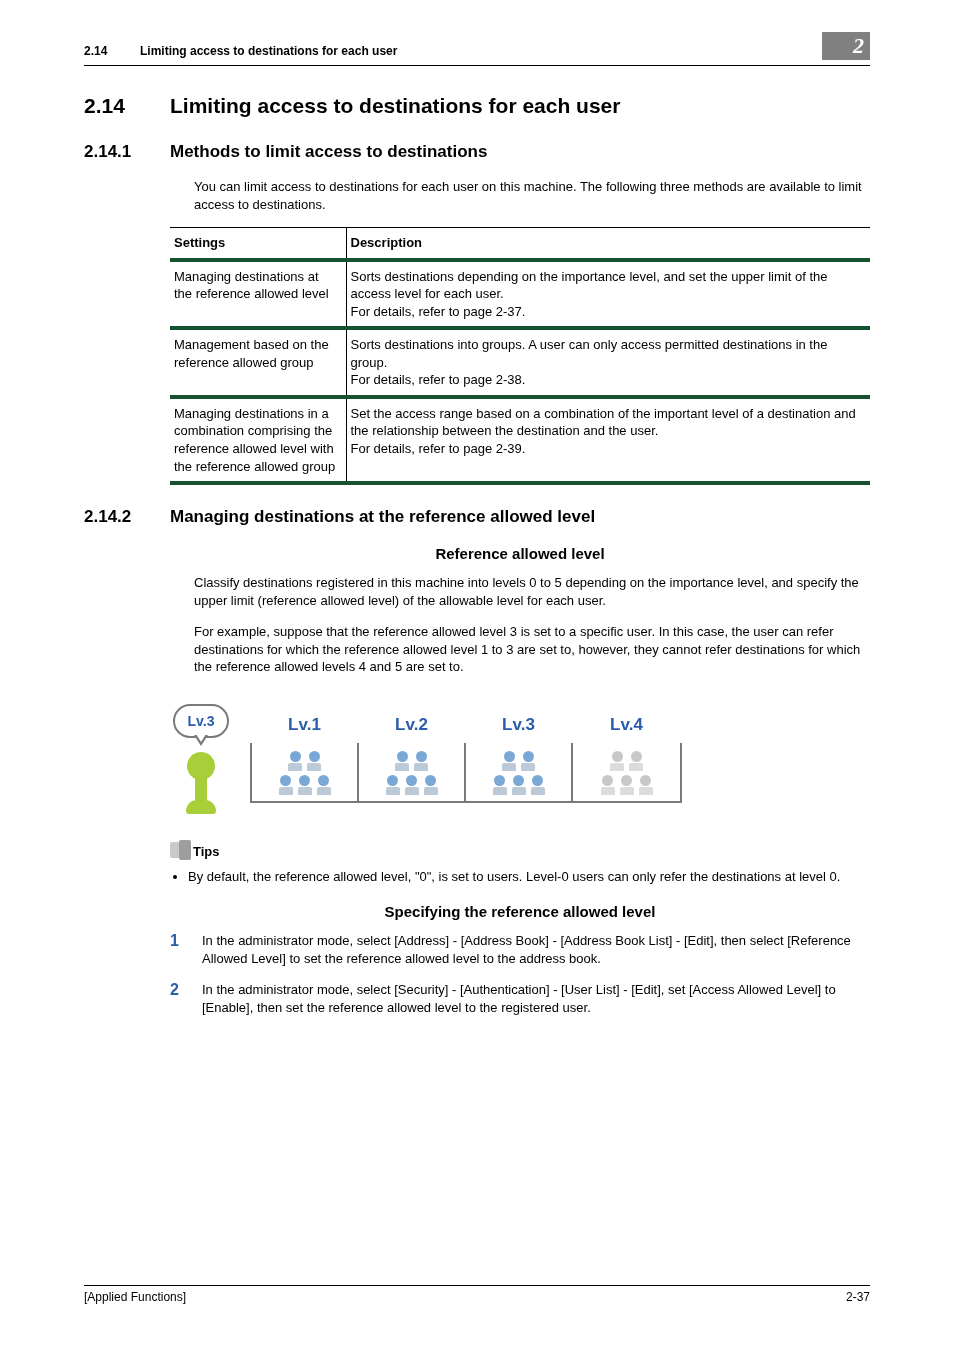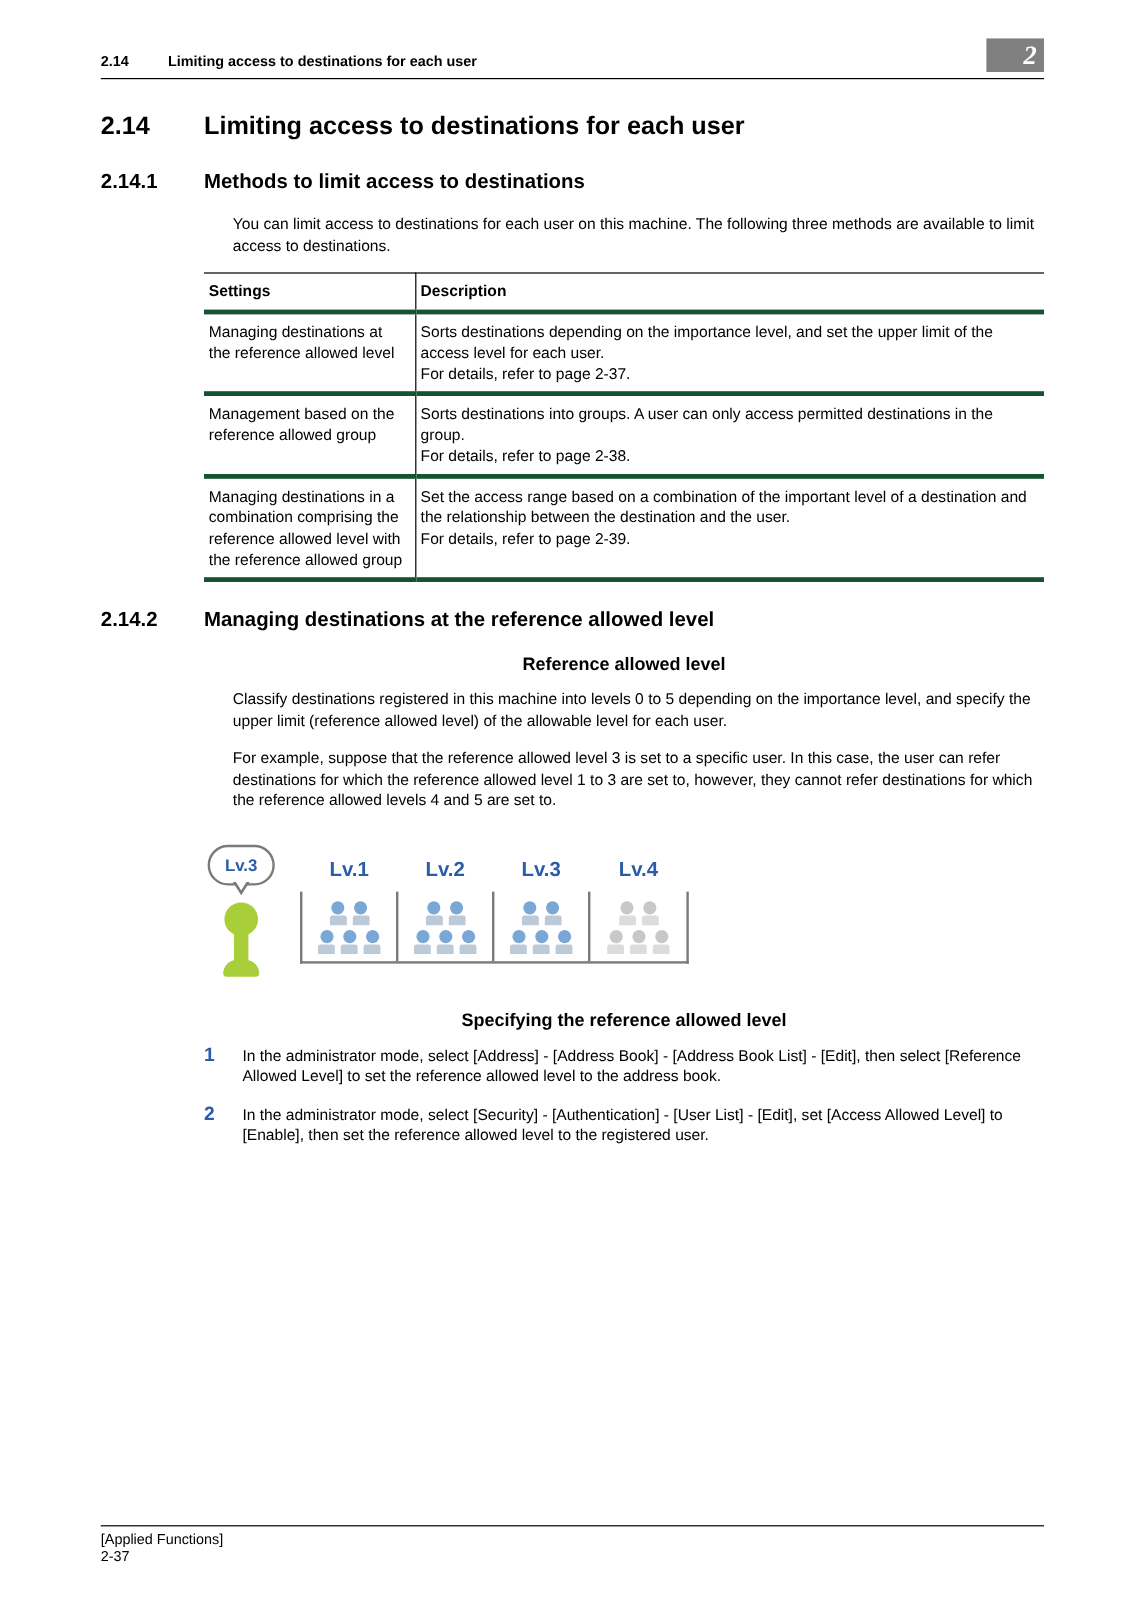--- a/index.html
+++ b/index.html
@@ -167,21 +167,21 @@
     border-radius: 15px 15px 4px 4px;
     margin-top: -2px;
   }
   .lv-table {
     border: 2px solid #7a7a7a;
     border-top: none;
     display: flex;
     margin-top: 28px;
   }
   .lv-col {
-    width: 80px;
+    width: 107px;
     border-right: 2px solid #7a7a7a;
     position: relative;
     padding: 8px 0 6px;
   }
   .lv-col:last-child { border-right: none; }
   .lv-col .lv-label {
     position: absolute;
     top: -28px;
     left: 0; right: 0;
     text-align: center;
@@ -274,21 +274,20 @@
   .footer {
     position: absolute;
     left: 84px;
     right: 84px;
     bottom: 46px;
     border-top: 1px solid #000;
     display: flex;
     justify-content: space-between;
     font-size: 12px;
     padding-top: 4px;
-    flex-direction: column;
   }
 </style>
 </head>
 <body>
 
 <div class="page">
   <div class="chapter-badge">2</div>
 
   <div class="running-head">
     <span class="rh-num">2.14</span>
@@ -471,20 +470,32 @@
               <div class="person-icon dim">
                 <div class="ph"></div>
                 <div class="pb"></div>
               </div>
             </div>
           </div>
         </div>
       </div>
   </div>
 
+  <div class="tips-block">
+    <div class="tips-head">
+      <span class="tips-icon">
+        <span class="r1"></span>
+          <span class="r2"></span>
+      </span>
+      <span>Tips</span>
+    </div>
+    <ul class="tips-list">
+      <li>By default, the reference allowed level, "0", is set to users. Level-0 users can only refer the destinations at level 0.</li>
+    </ul>
+  </div>
 
   <div class="h3">Specifying the reference allowed level</div>
 
   <div class="steps">
     <div class="step">
       <div class="step-num">1</div>
       <div class="step-text">In the administrator mode, select [Address] - [Address Book] - [Address Book List] - [Edit], then select [Reference Allowed Level] to set the reference allowed level to the address book.</div>
     </div>
     <div class="step">
       <div class="step-num">2</div>

